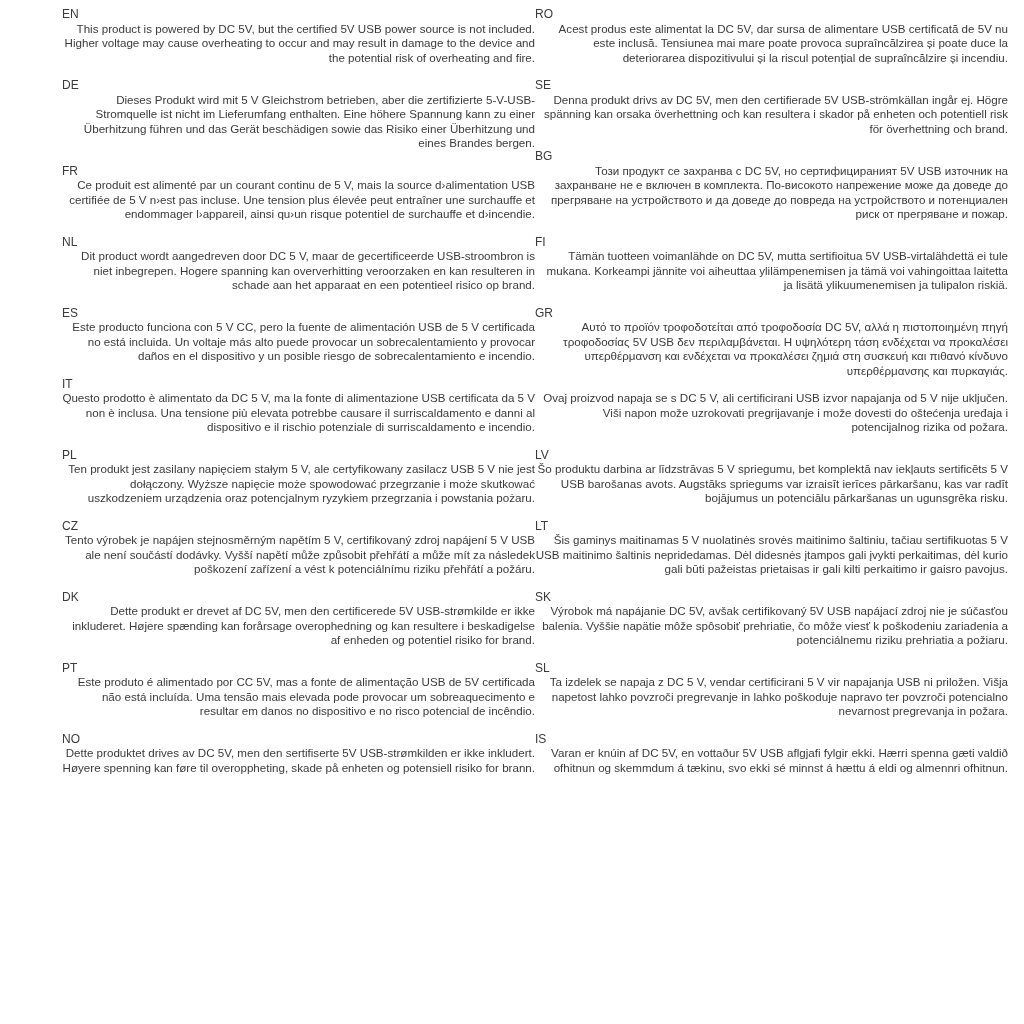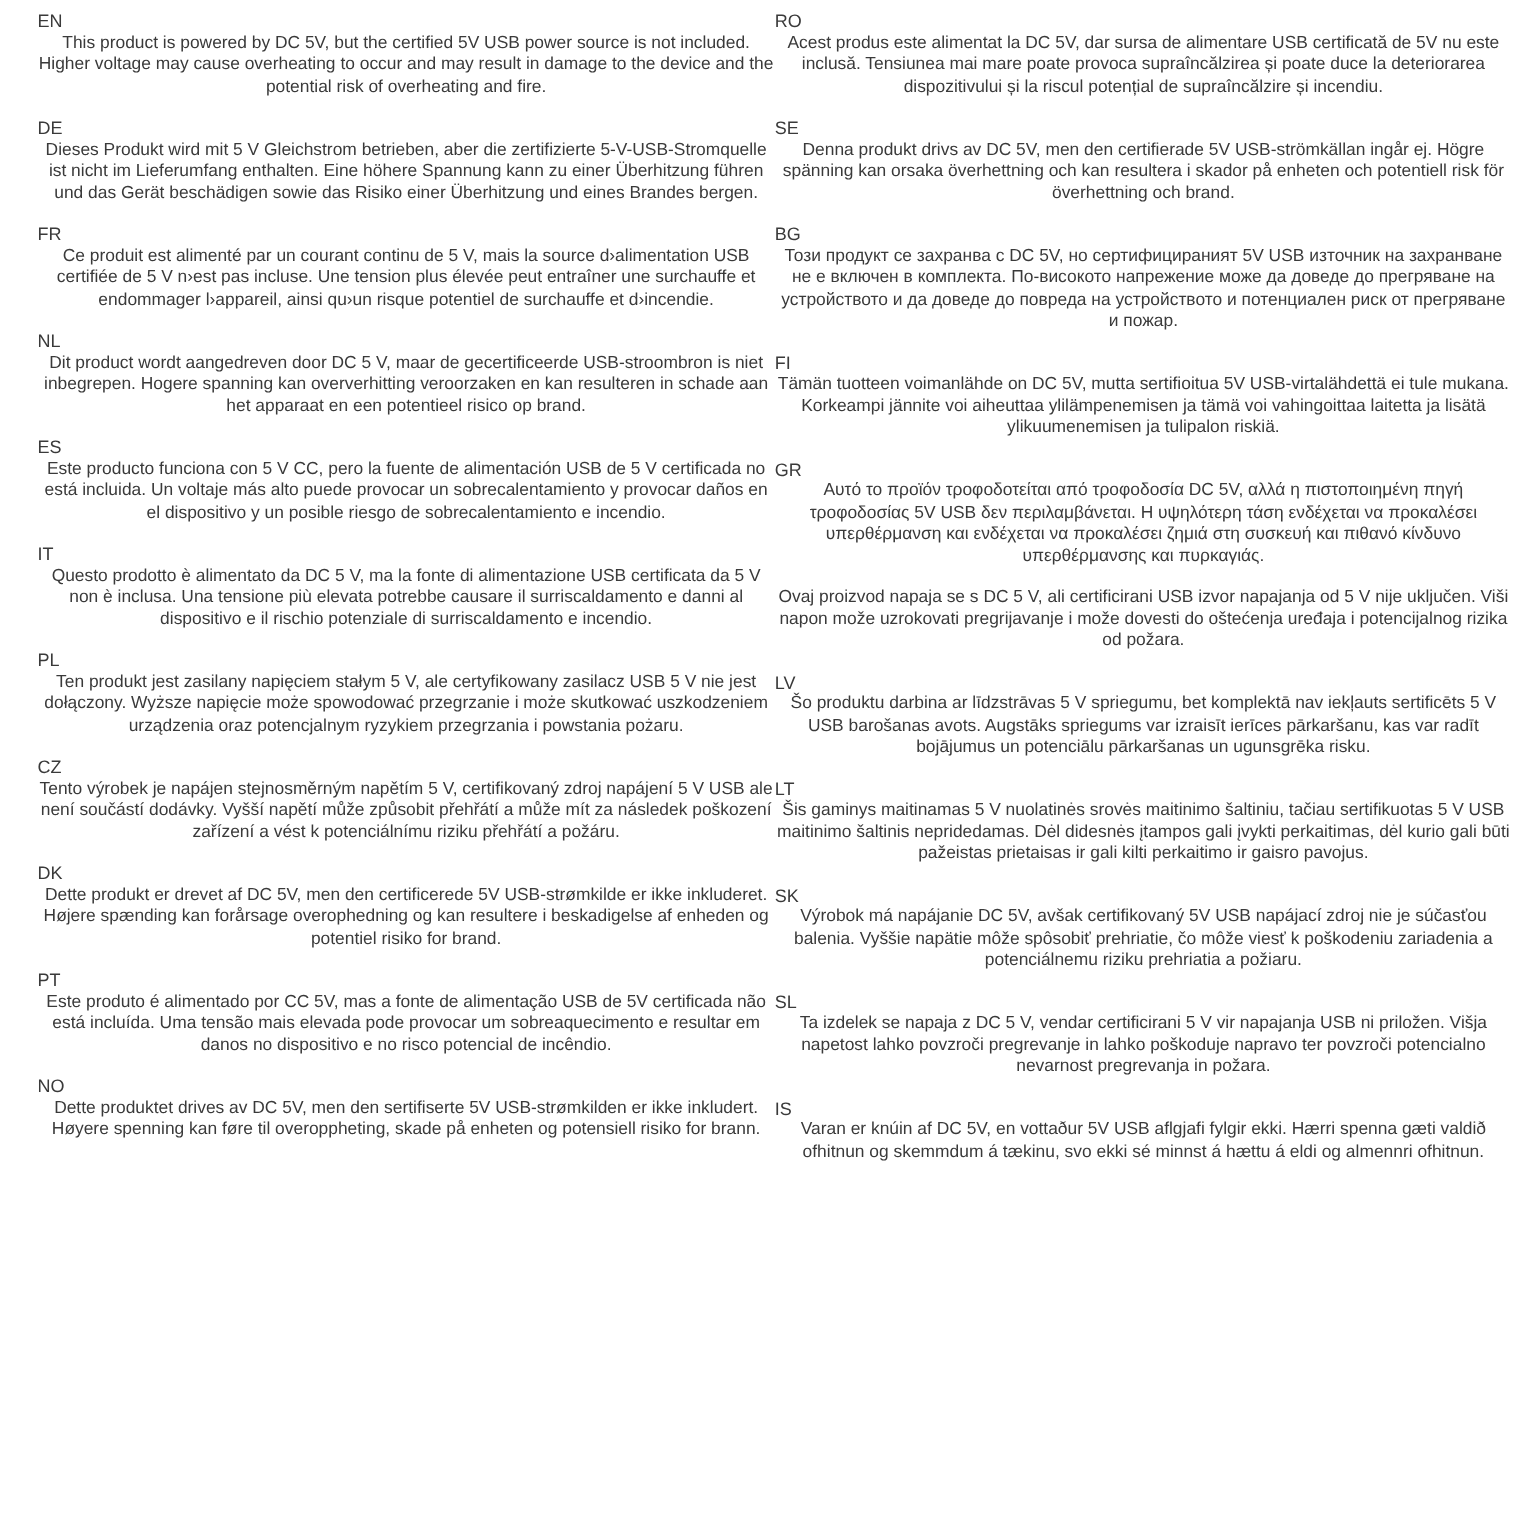--- a/index.html
+++ b/index.html
@@ -13,40 +13,41 @@
     box-sizing: border-box;
     font-family: "Liberation Sans", sans-serif;
     color: #3a3a3a;
     overflow: hidden;
   }
   .page {
     display: flex;
     gap: 0;
     padding: 7px 16px 0 25px;
     box-sizing: border-box;
+    margin-left: 37px;
   }
   .column {
     flex: 1 1 0;
     min-width: 0;
   }
   .lang-block {
     margin: 0 0 13px 0;
   }
   .lang-code {
     font-size: 12px;
     line-height: 14.5px;
     font-weight: 400;
     color: #3a3a3a;
   }
   .lang-text {
     margin: 0;
     font-size: 11.6px;
     line-height: 14.5px;
     color: #3a3a3a;
-    text-align: center;
+    text-align: right;
   }
 </style>
 </head>
 <body>
 
 <div class="page">
   <div class="column" id="col-0">
   <div class="lang-block">
     <div class="lang-code">EN</div>
     <p class="lang-text">This product is powered by DC 5V, but the certified 5V USB power source is not included. Higher voltage may cause overheating to occur and may result in damage to the device and the potential risk of overheating and fire.</p>

